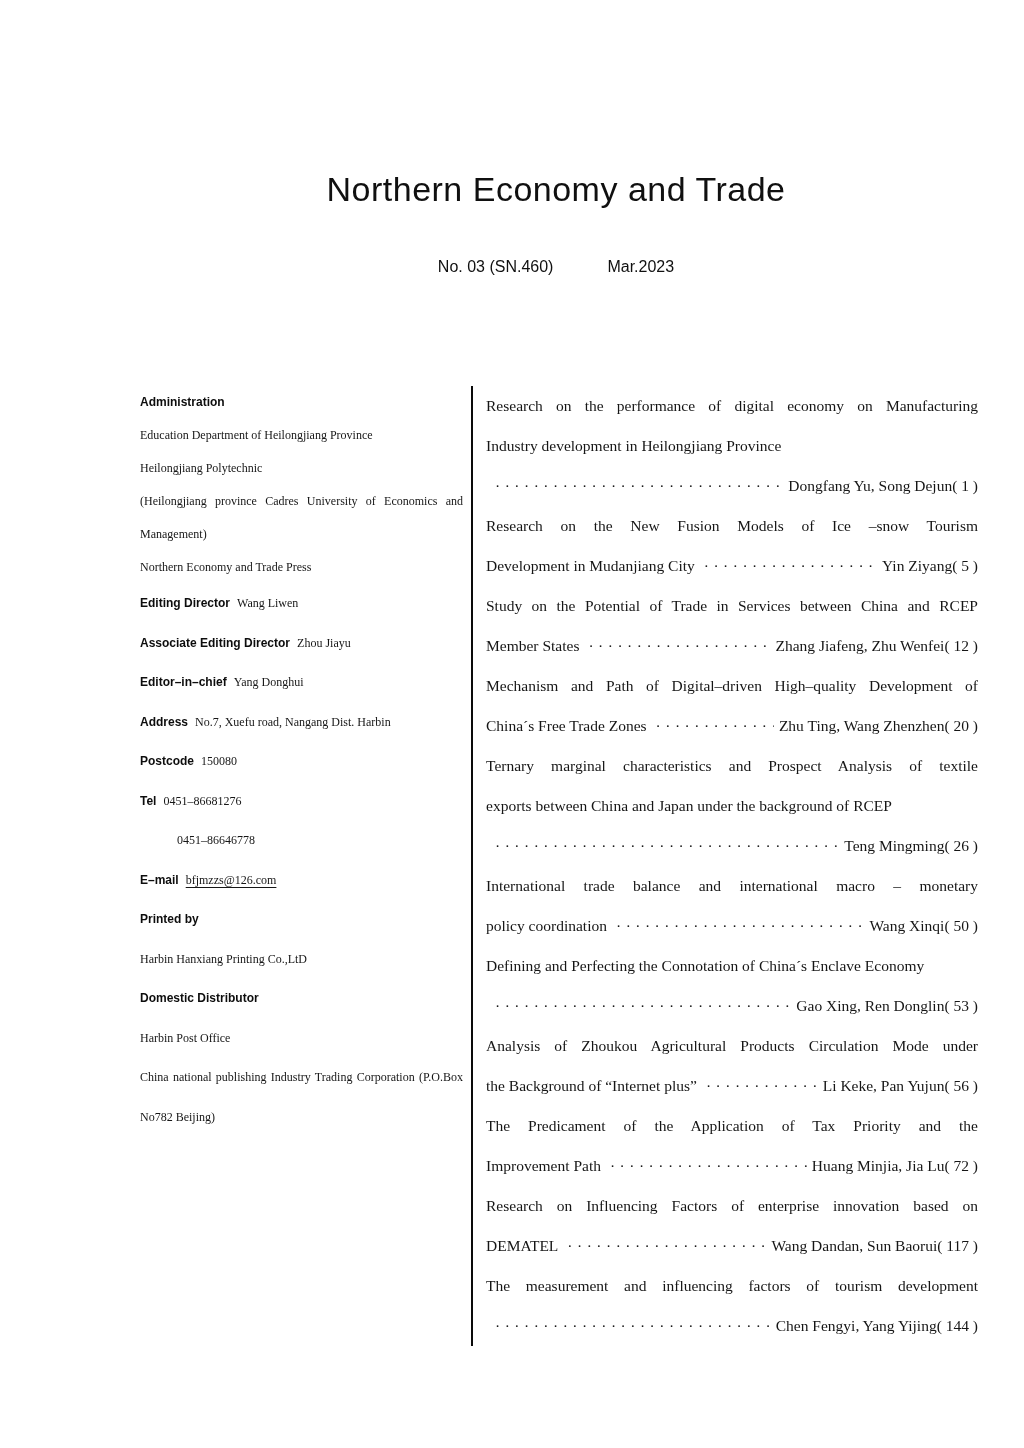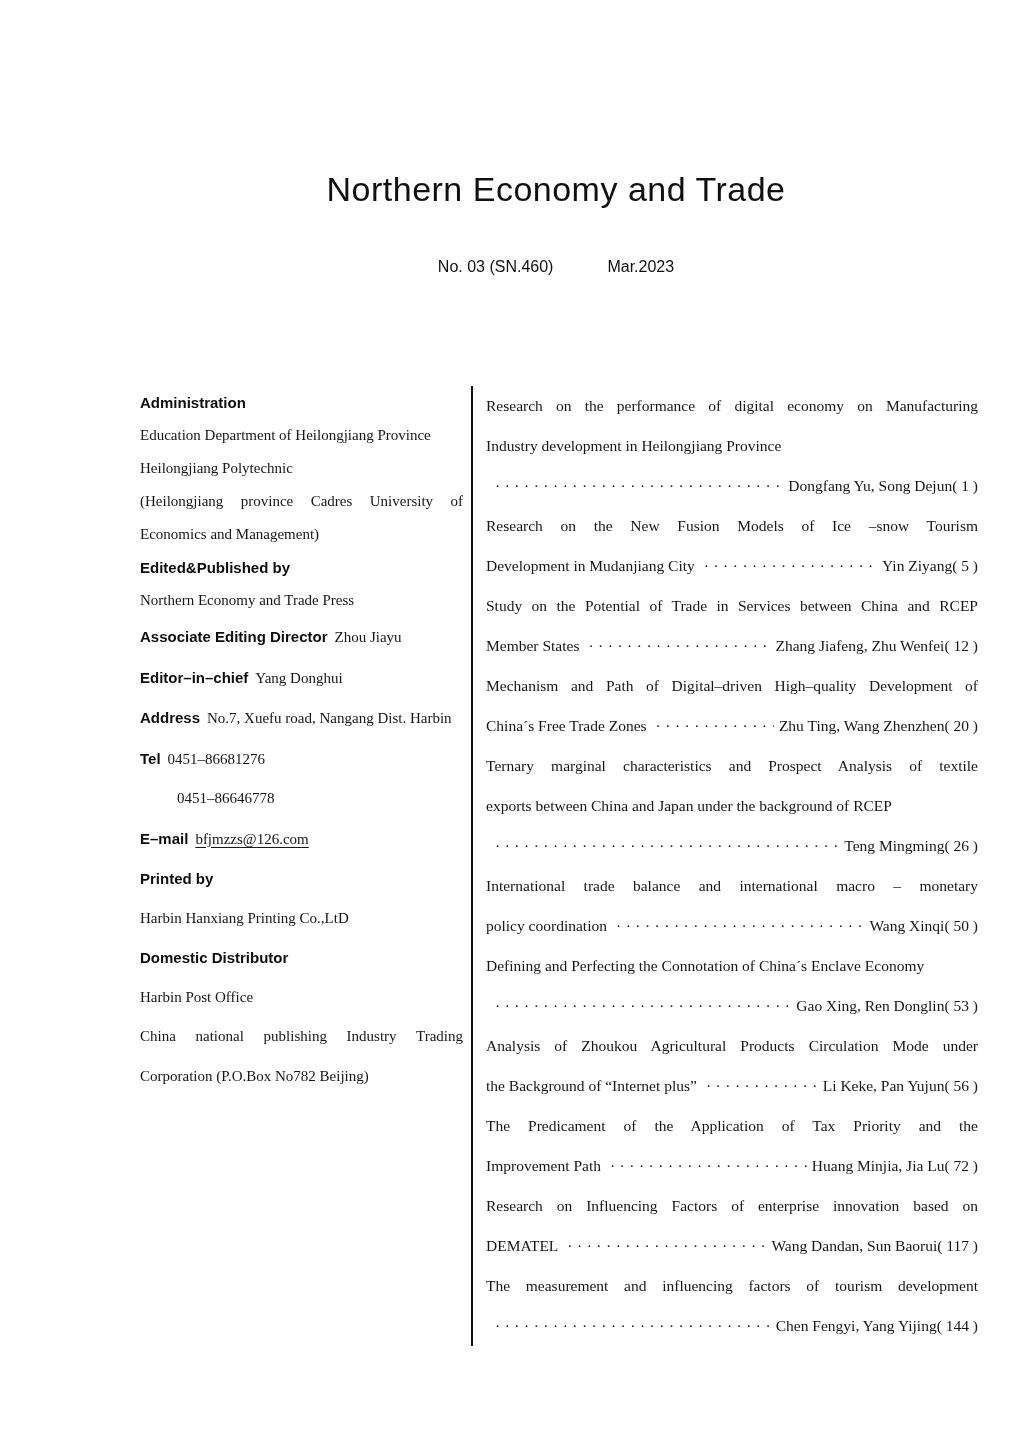--- a/index.html
+++ b/index.html
@@ -17,21 +17,21 @@
     margin-top:44px; font-family:"Liberation Sans", sans-serif;
     font-size:16px; line-height:30px; font-weight:400;
   }
   .issue-gap { display:inline-block; width:54px; }
   
   .content { display:flex; align-items:stretch; margin:104px 64px 0 122px; }
   .left-col { width:331px; flex:none; padding-right:8px; box-sizing:border-box; }
   .divider { flex:none; width:2px; background:#0a0a0a; }
   .right-col { flex:1 1 auto; min-width:0; padding-left:13px; }
   
-  .masthead { font-size:15px; }
+  .masthead { font-size:12px; }
   .m-item { line-height:33px; }
   .m-item.loose { line-height:39.5px; }
   .m-label {
     font-family:"Liberation Sans", sans-serif; font-weight:700; color:#0d0d0d;
   }
   span.m-label { margin-right:7px; }
   .m-line { font-family:"Liberation Serif", serif; text-align:justify; }
   .m-inline { font-family:"Liberation Serif", serif; text-align:justify; }
   .m-val { font-family:"Liberation Serif", serif; }
   .m-extra { font-family:"Liberation Serif", serif; padding-left:37px; }
@@ -69,39 +69,44 @@
   </div>
 
   <div class="m-item">
     <div>
             <div class="m-line">Heilongjiang Polytechnic</div>
             <div class="m-line">(Heilongjiang province Cadres University of Economics and Management)</div>
           </div>
   </div>
 
   <div class="m-item">
-    <div class="m-label">Edited&amp;Published by</div>
     <div>
             <div class="m-line">Northern Economy and Trade Press</div>
           </div>
   </div>
 
+  <div class="m-item m-inline loose">
+    <span class="m-label">Editing Director</span><span class="m-val">Wang Liwen</span>
+  </div>
 
   <div class="m-item m-inline loose">
     <span class="m-label">Associate Editing Director</span><span class="m-val">Zhou Jiayu</span>
   </div>
 
   <div class="m-item m-inline loose">
     <span class="m-label">Editor–in–chief</span><span class="m-val">Yang Donghui</span>
   </div>
 
   <div class="m-item m-inline loose">
     <span class="m-label">Address</span><span class="m-val">No.7,  Xuefu road, Nangang Dist. Harbin</span>
   </div>
 
+  <div class="m-item m-inline loose">
+    <span class="m-label">Postcode</span><span class="m-val">150080</span>
+  </div>
 
   <div class="m-item m-inline loose">
     <span class="m-label">Tel</span><span class="m-val">0451–86681276</span>
   <div class="m-extra">0451–86646778</div></div>
 
   <div class="m-item m-inline loose">
     <span class="m-label">E–mail</span><span class="m-val u">bfjmzzs@126.com</span>
   </div>
 
   <div class="m-item loose">

